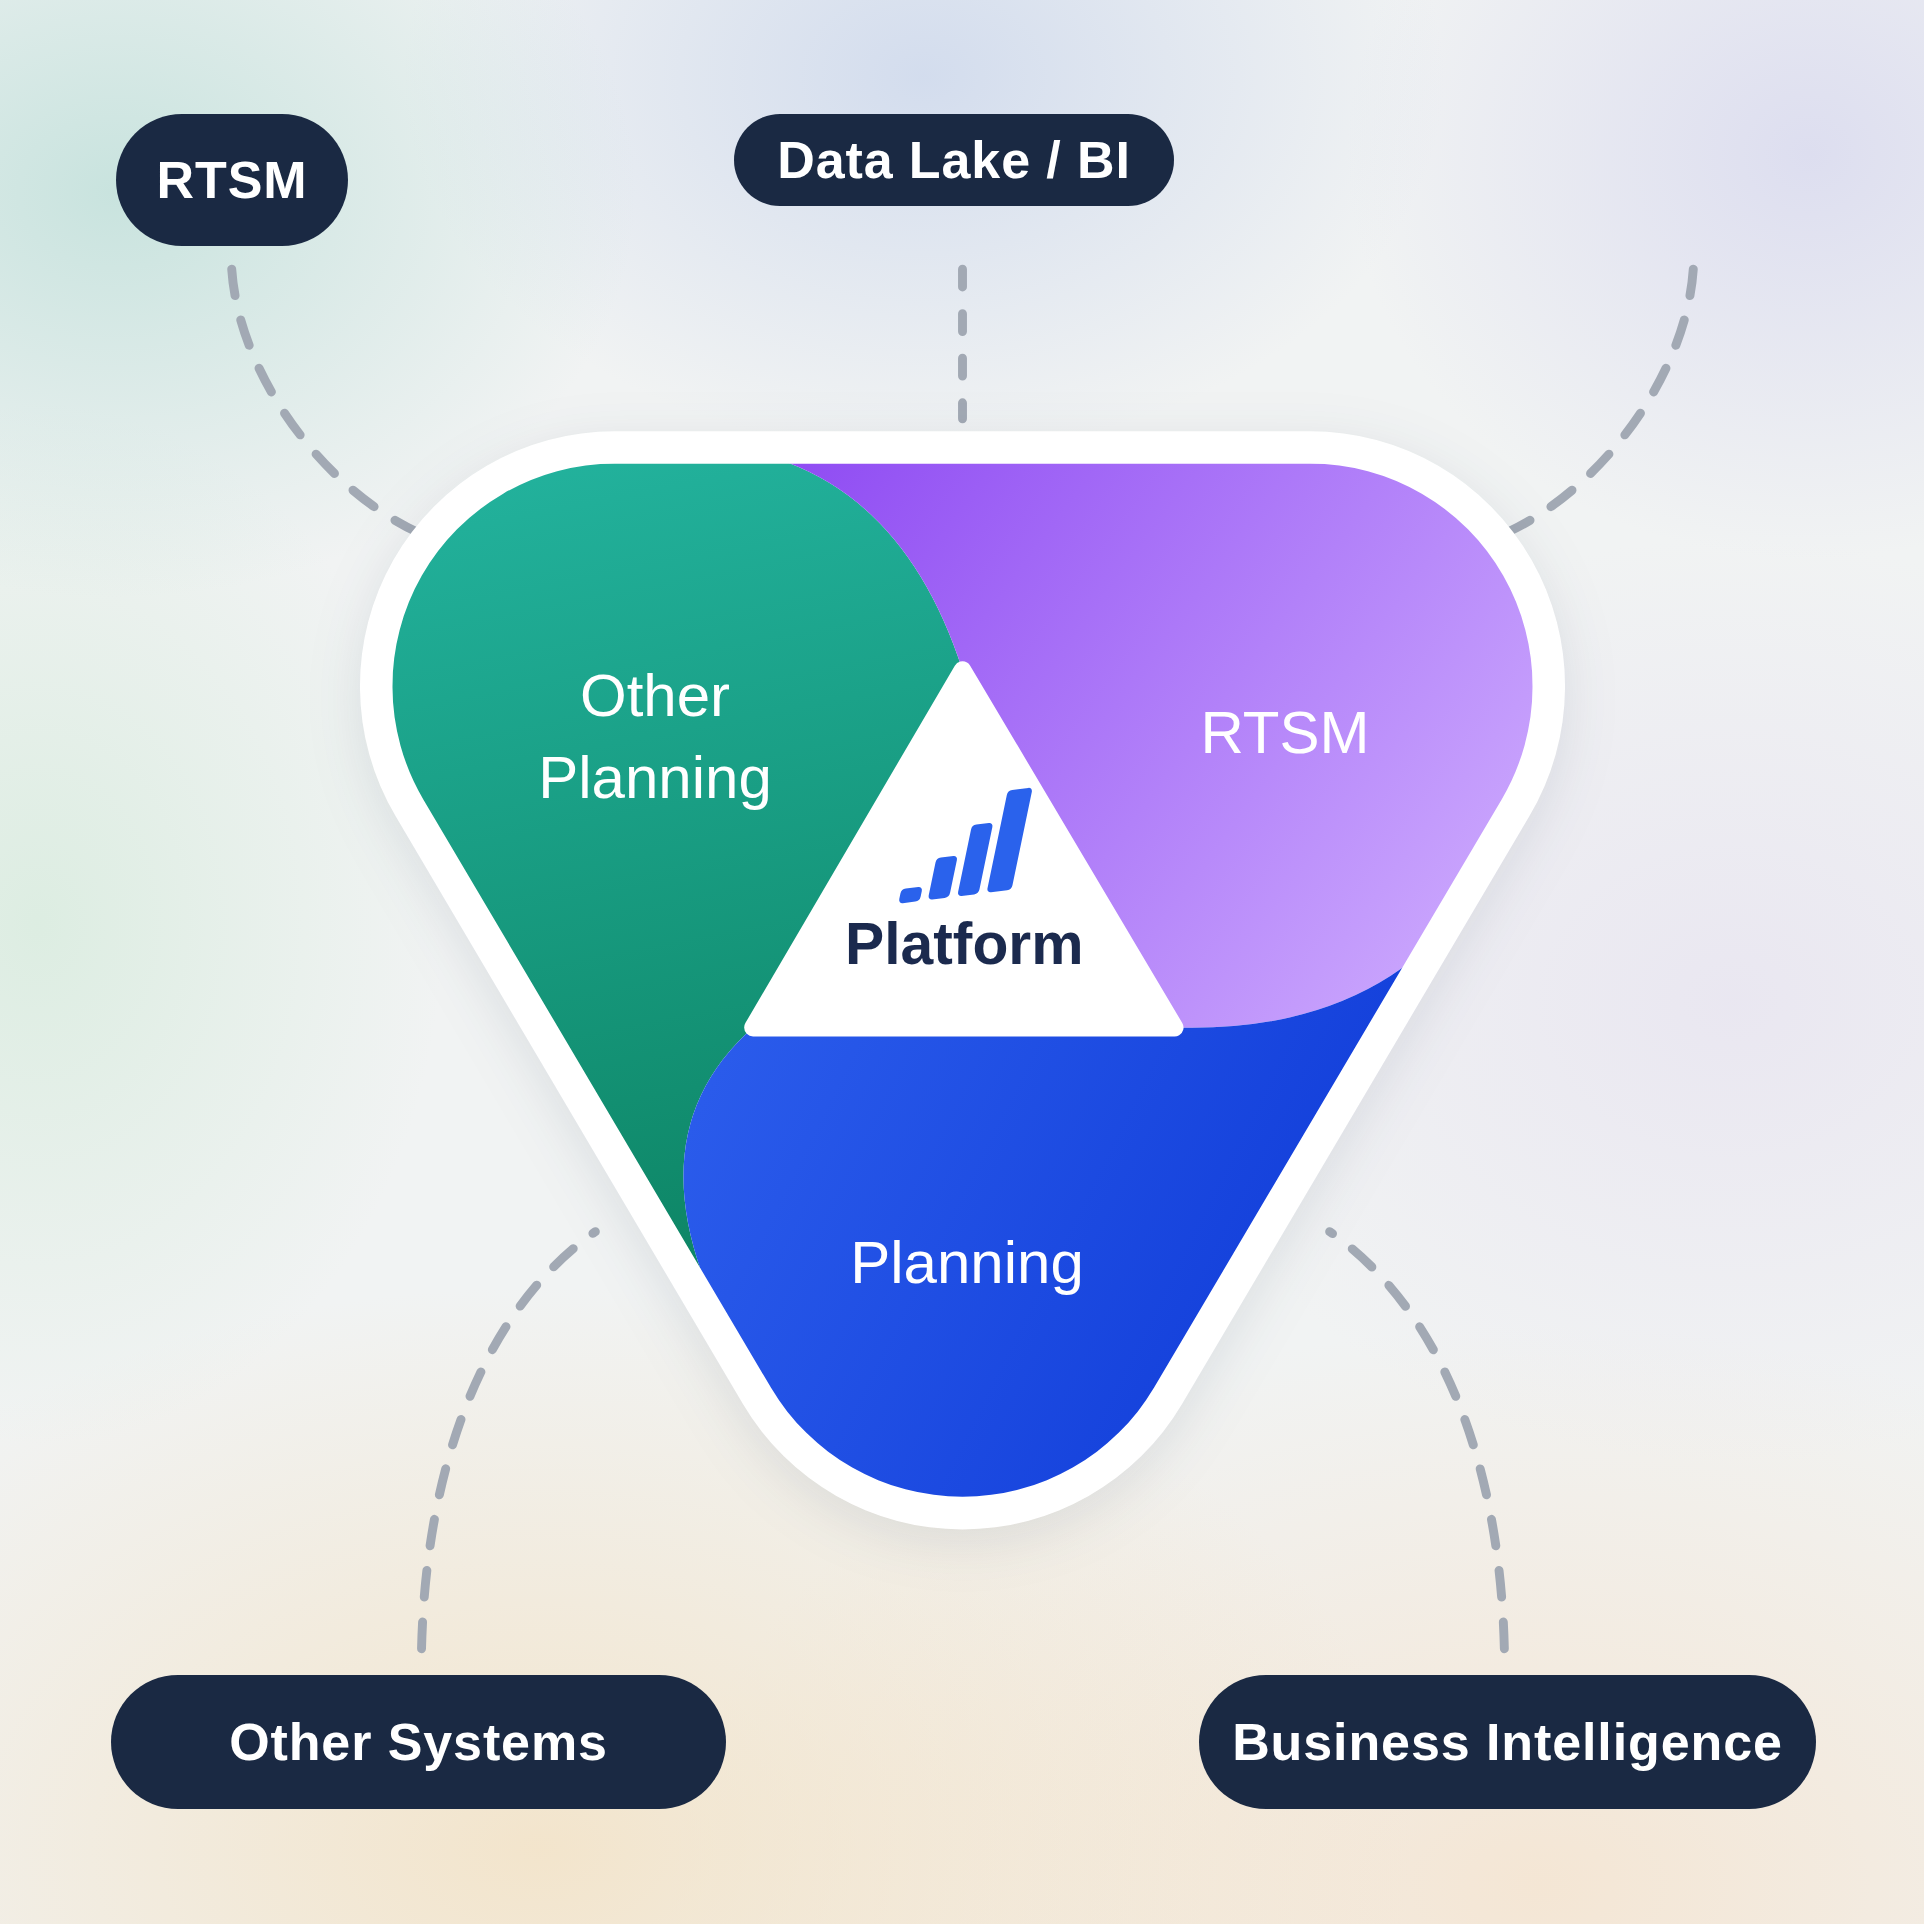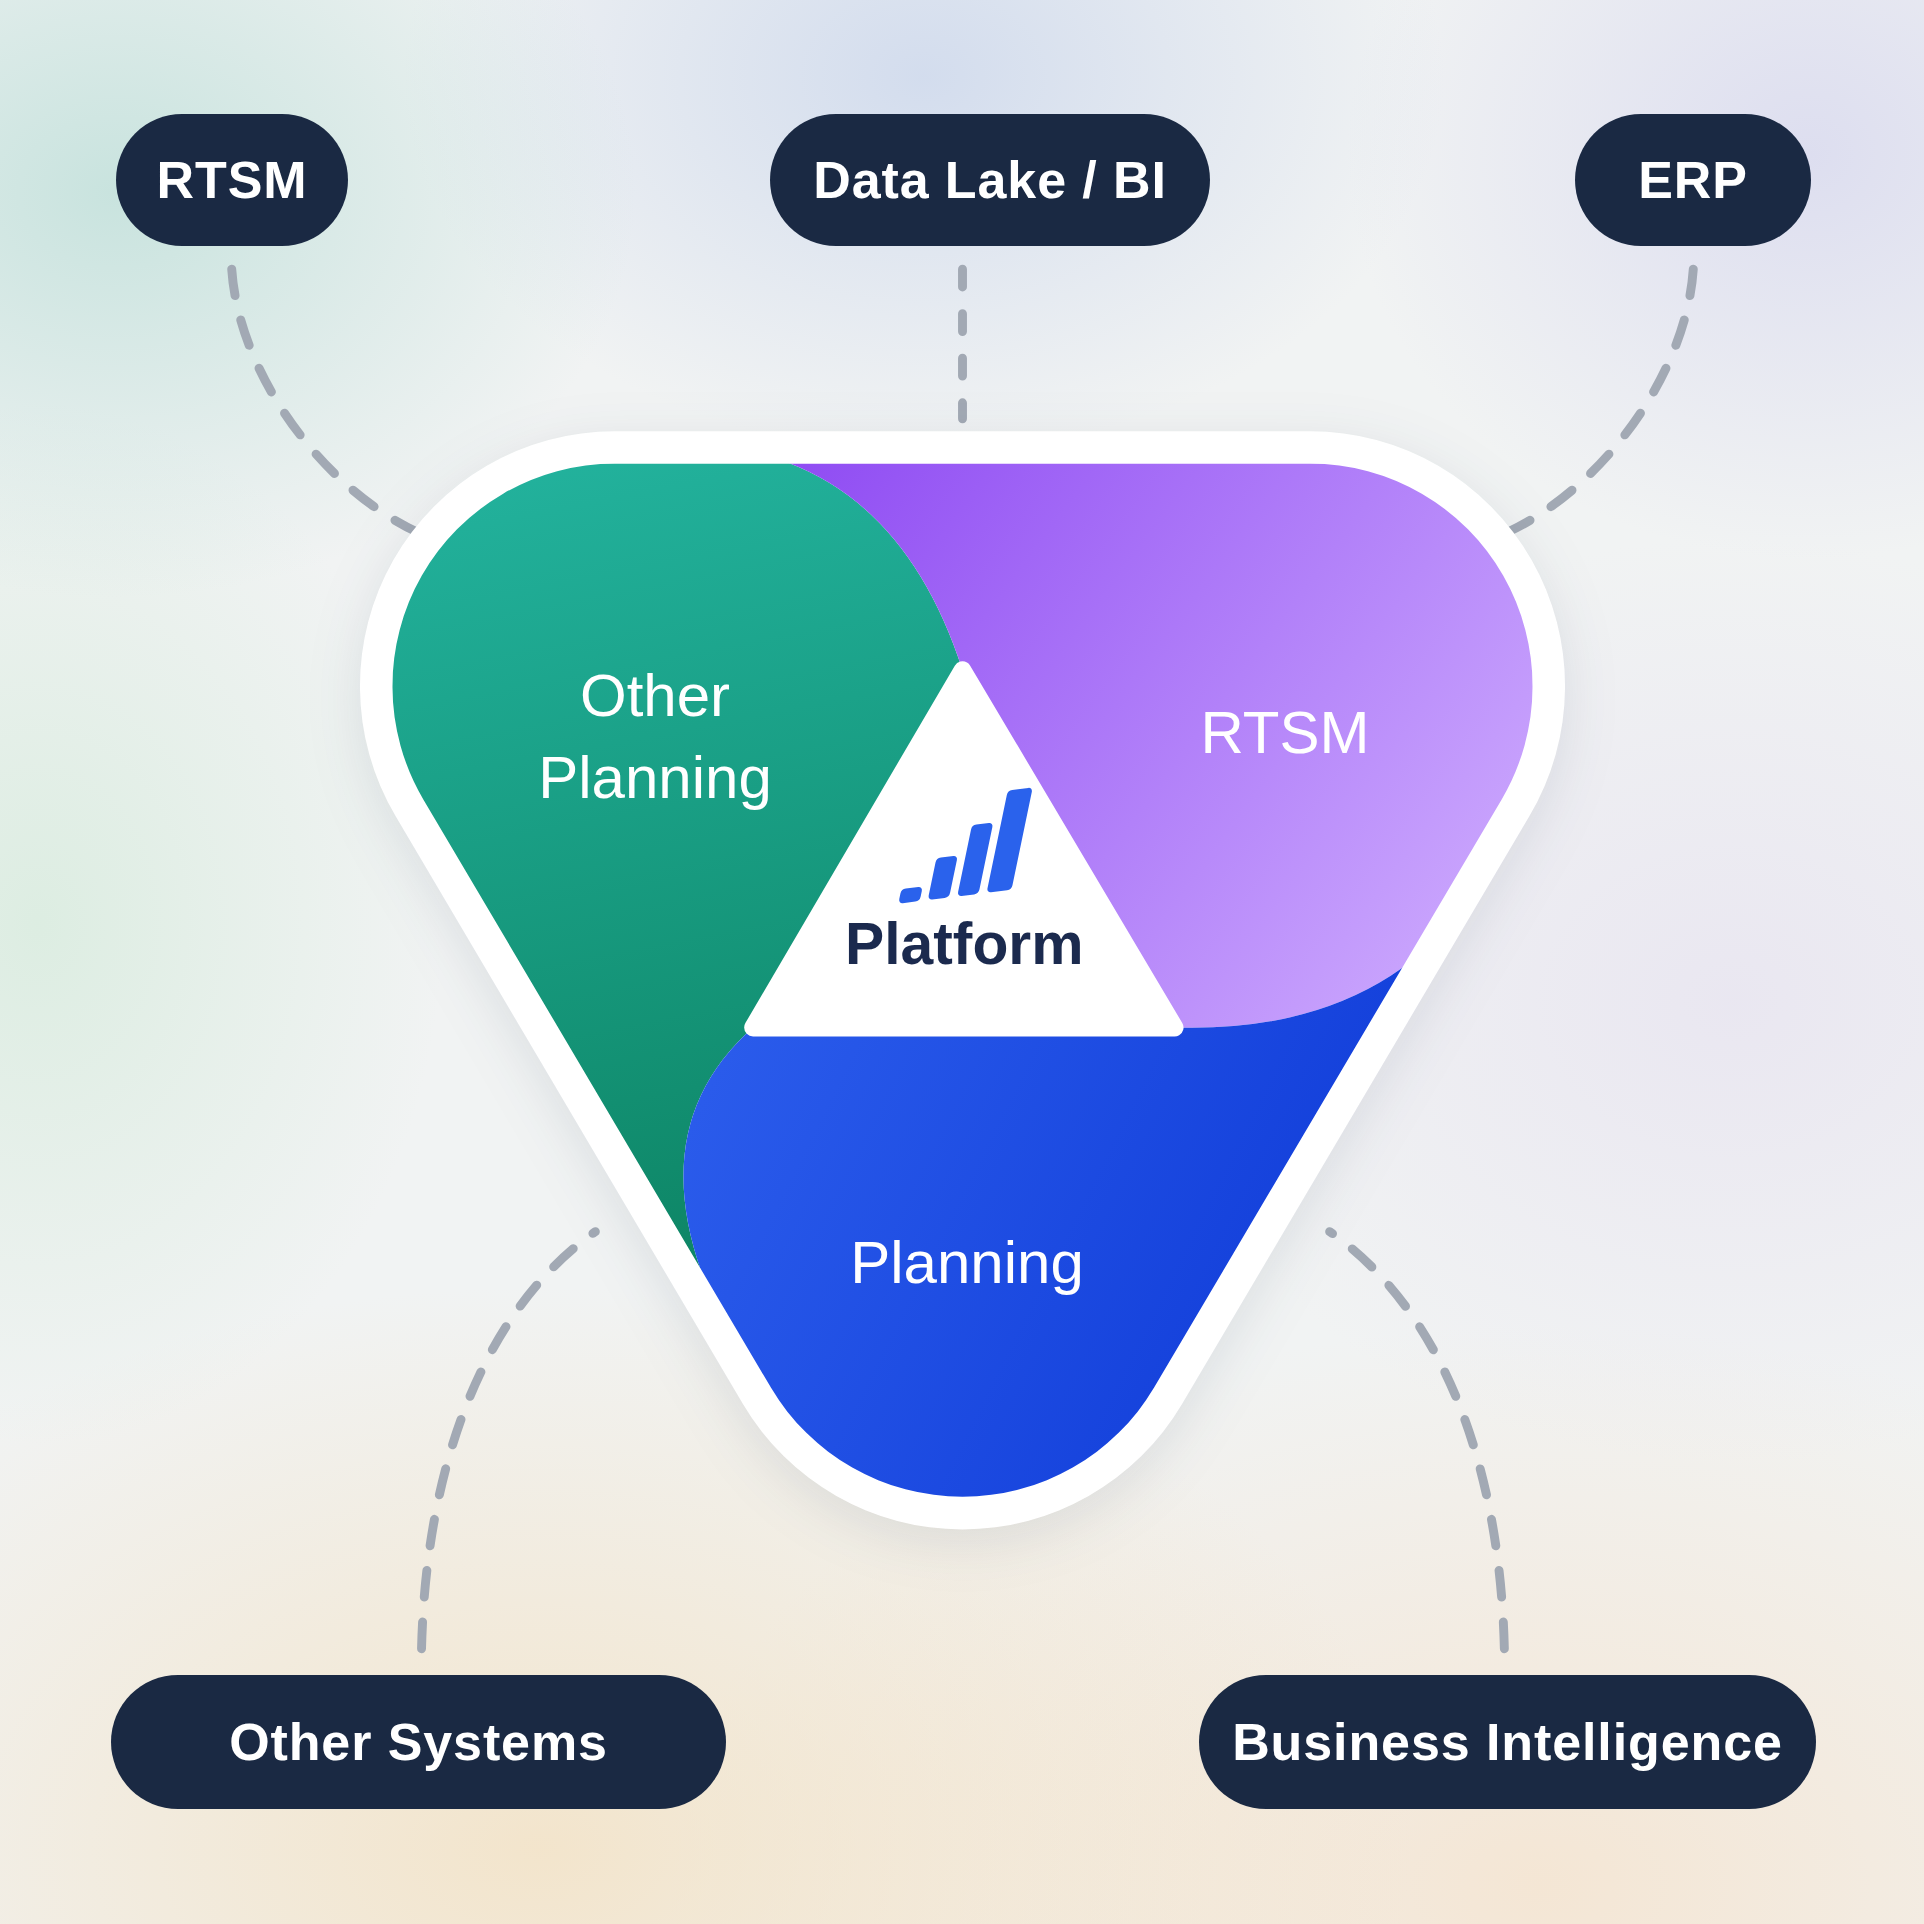--- a/index.html
+++ b/index.html
@@ -17,21 +17,21 @@
       radial-gradient(1248px 802px at 80% 98%, rgba(246,223,196,0.65), transparent 70%),
       #f1f3f3;
   }
   svg.diagram{position:absolute;inset:0;width:1925px;height:1925px}
   .pill{
     position:absolute;background:#1a2943;border-radius:890px;
     display:flex;align-items:center;justify-content:center;
     color:#ffffff;font-size:52px;font-weight:700;white-space:nowrap;letter-spacing:0.9px;
   }
   .pill-rtsm      {left:116px;  top:114px;  width:232px; height:132px}
-  .pill-datalake  {left:770px;  top:114px;  width:440px; height:132px}
+  .pill-datalake  {left:734px;  top:114px;  width:440px; height:92px}
   .pill-erp       {left:1575px; top:114px;  width:236px; height:132px}
   .pill-other     {left:111px;  top:1675px; width:615px; height:134px}
   .pill-bi        {left:1199px; top:1675px; width:617px; height:134px}
   .seg-label{
     position:absolute;color:#ffffff;font-size:60px;line-height:82px;
     text-align:center;transform:translate(-50%,-50%);font-weight:400;white-space:nowrap;
   }
   .seg-label span{display:block}
   .seg-demand     {left:655px;  top:737px}
   .seg-rtsm       {left:1285px; top:733px}
@@ -100,23 +100,20 @@
   <div class="seg-label seg-production">
     <span>Planning</span>
   </div>
 
   <div class="pill pill-rtsm">
     <span>RTSM</span>
   </div>
   <div class="pill pill-datalake">
     <span>Data Lake / BI</span>
   </div>
-  <div class="pill pill-erp">
-    <span>ERP</span>
-  </div>
   <div class="pill pill-bi">
     <span>Business Intelligence</span>
   </div>
   <div class="pill pill-other">
     <span>Other Systems</span>
   </div>
 
 </div>
 
 

